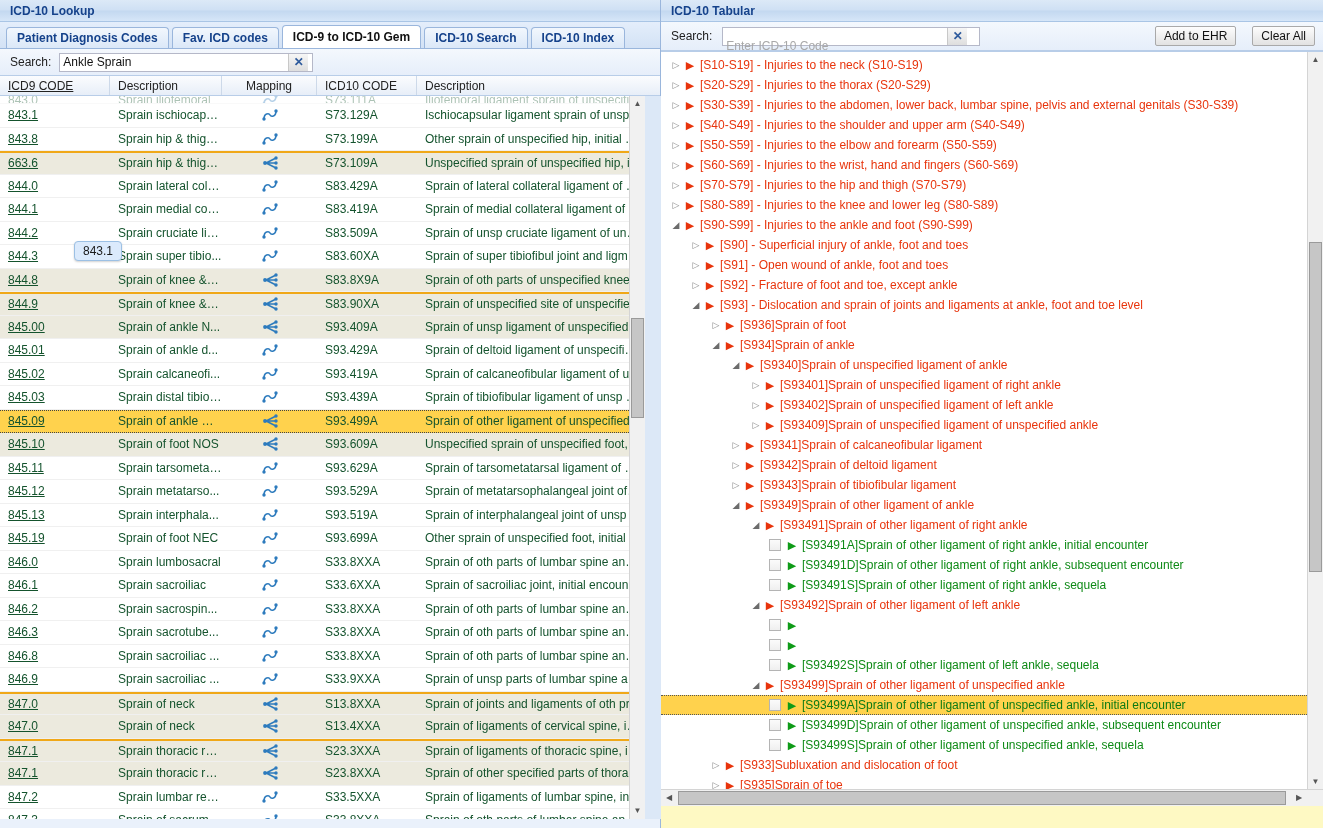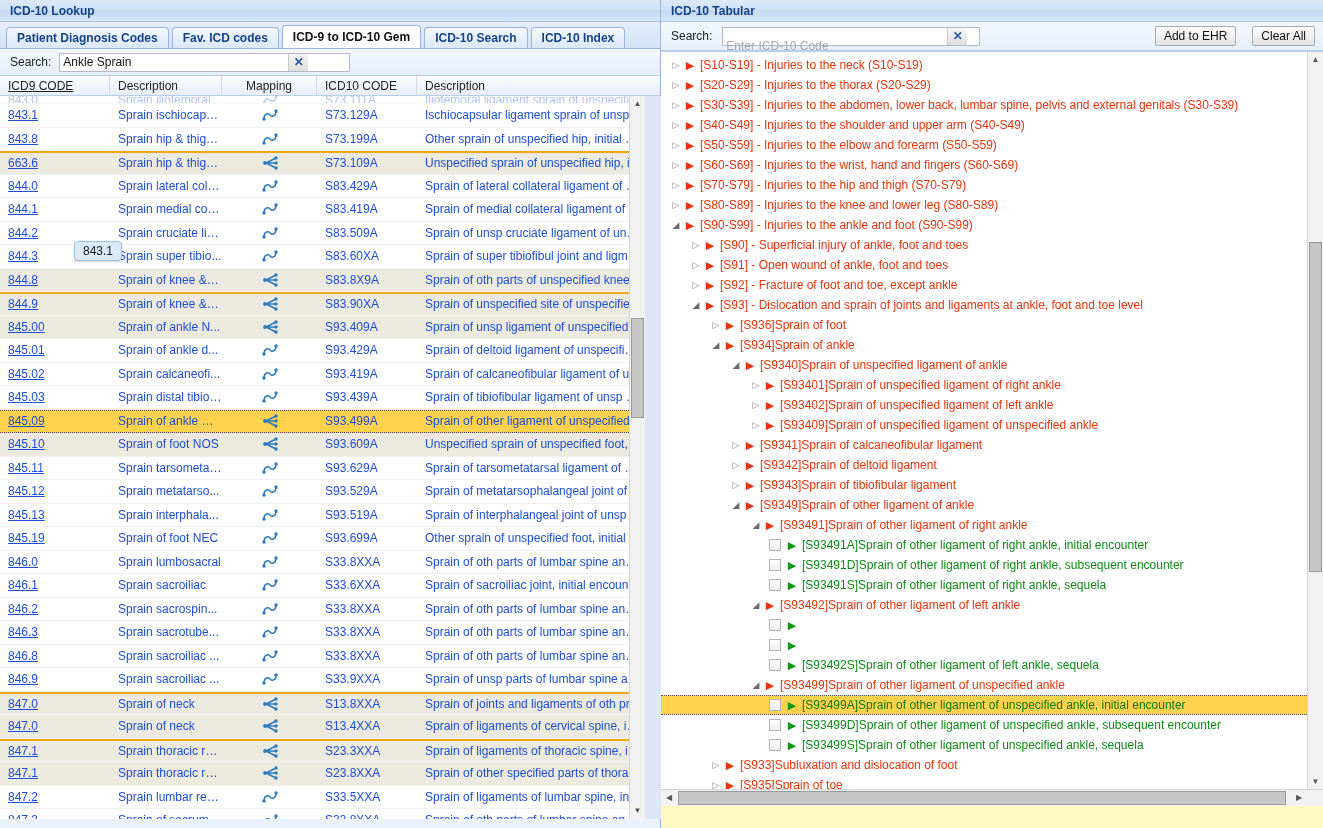--- a/index.html
+++ b/index.html
@@ -67,21 +67,21 @@
     background: linear-gradient(to bottom, #f4f8fd, #e6eefa);
     border-bottom: 1px solid #b8cde8;
     display: flex;
     align-items: center;
     padding-left: 10px;
   }
   .searchbar .lbl { font-size: 12px; color: #222; margin-right: 8px; }
   .sfield {
     position: relative;
     display: flex; align-items: center;
-    width: 291px; height: 19px;
+    width: 254px; height: 19px;
     background: #fff;
     border: 1px solid #b5b8c8;
   }
   .sfield input {
     border: none; outline: none;
     width: 228px; height: 17px;
     padding: 0 3px;
     font-family: "Liberation Sans", sans-serif;
     font-size: 12px;
     color: #111;
@@ -124,21 +124,21 @@
     height: 723px;
     overflow: hidden;
     background: #fff;
     width: 661px;
   }
   .grow {
     display: flex;
     height: 23.5px;
     align-items: center;
     font-size: 12px;
-    color: #1d4ed8;
+    color: #14532d;
     border-bottom: 1px solid #f0f0f0;
     white-space: nowrap;
     cursor: pointer;
   }
   .grow > div { padding-left: 8px; overflow: hidden; text-overflow: ellipsis; }
   .grow .c-map { padding-left: 0; text-align: center; }
   .grow.alt { background: #eceade; }
   .grow.sel {
     background: #ffd24d;
     border-top: 1px dotted #444;

